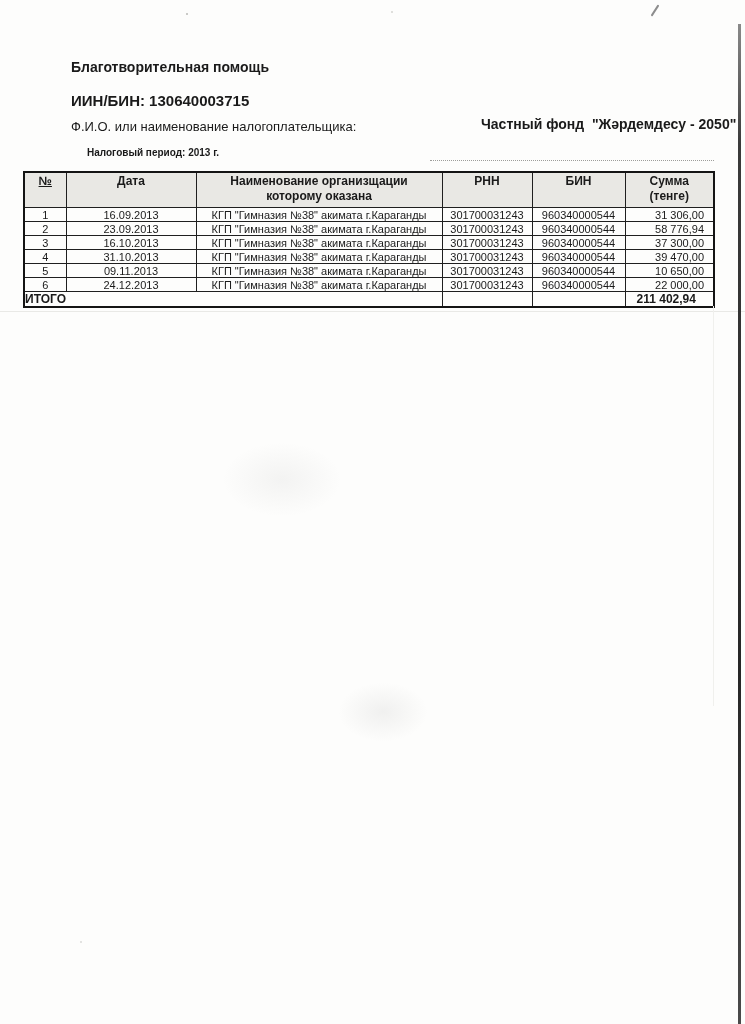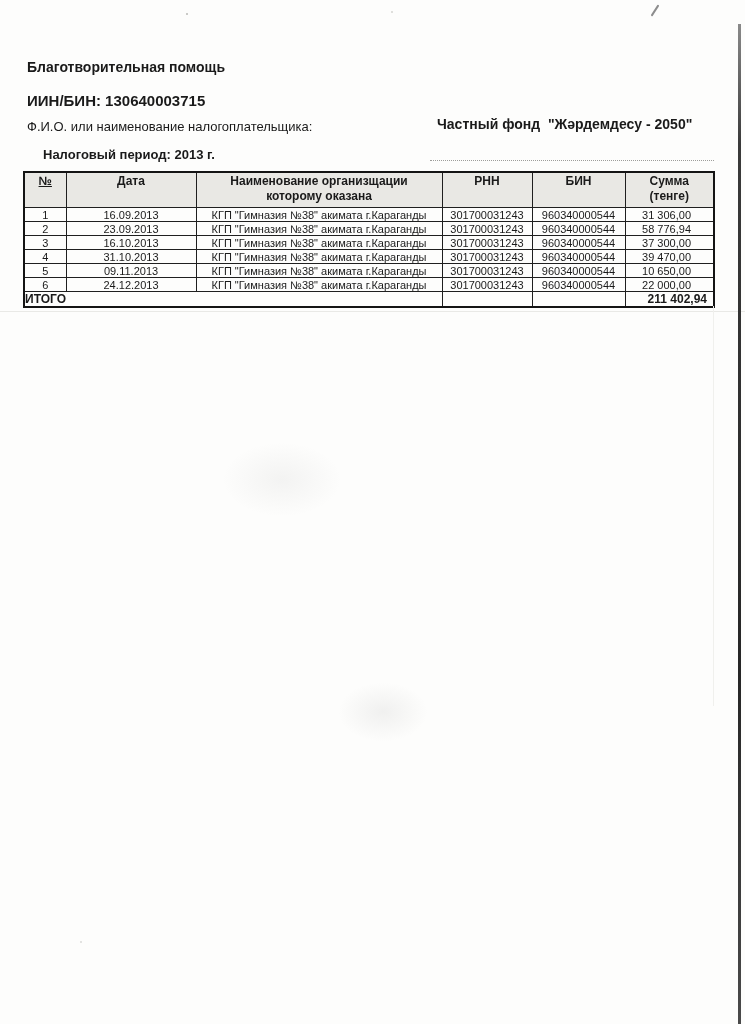--- a/index.html
+++ b/index.html
@@ -7,26 +7,26 @@
     width:745px; height:1024px;
     background:#ffffff;
     font-family:"Liberation Sans", sans-serif;
     color:#1a1a1a;
     position:relative;
     overflow:hidden;
   }
   .page { position:absolute; inset:0; background:#fdfdfc; }
 
   
-  .abs { position:absolute; white-space:pre; }
+  .abs { position:absolute; white-space:pre;margin-left:44px; }
   .doc-title      { left:27px;  top:59px;  font-size:14px;   font-weight:bold; }
   .iin-line       { left:27px;  top:92px;  font-size:15px;   font-weight:bold; }
   .taxpayer-label { left:27px;  top:119px; font-size:13px;   font-weight:normal; }
   .taxpayer-name  { left:437px; top:116px; font-size:14px;   font-weight:bold; }
-  .tax-period     { left:27px;  top:147px; font-size:13px; font-weight:bold;padding-left:16px; }
+  .tax-period     { left:27px;  top:147px; font-size:10px; font-weight:bold;padding-left:16px; }
   .sig-line {
     position:absolute; left:430px; top:160px; width:284px; height:0;
     border-top:1px dotted #9d9d9a;
   }
 
   
   table.charity {
     position:absolute; left:23px; top:171px; width:690px;
     border-collapse:collapse; table-layout:fixed;
     border:2px solid #141414;
@@ -38,28 +38,28 @@
     vertical-align:top; text-align:center;
     height:33px; line-height:15px; padding:1px 0 0 0;
   }
   thead th { border-bottom:2px solid #141414; }
   th .u { text-decoration:underline; }
   tbody td {
     font-size:11px; font-weight:normal;
     height:13px; line-height:12px; padding:0;
     text-align:center; white-space:nowrap;
   }
-  td.sum { text-align:right; padding-right:22px; }
+  td.sum { text-align:right; padding-right:9px; }
   tfoot td {
     font-weight:bold; font-size:12px;
     height:14px; line-height:13px; padding:0;
     border-top:2px solid #141414;
     text-align:left; white-space:nowrap;
   }
-  tfoot td.sum { text-align:right; padding-right:6px; }
+  tfoot td.sum { text-align:center; padding-right:6px; }
 
   
   .scan-edge {
     position:absolute; left:738px; top:24px; width:3px; height:1000px;
     background:linear-gradient(#8a8a8a, #3a3a3a 12%, #262626 65%, #4a4a4a);
   }
   .pen-mark {
     position:absolute; left:654px; top:4px; width:2px; height:13px;
     background:#8d8d8d; transform:rotate(33deg); border-radius:1px;
   }

